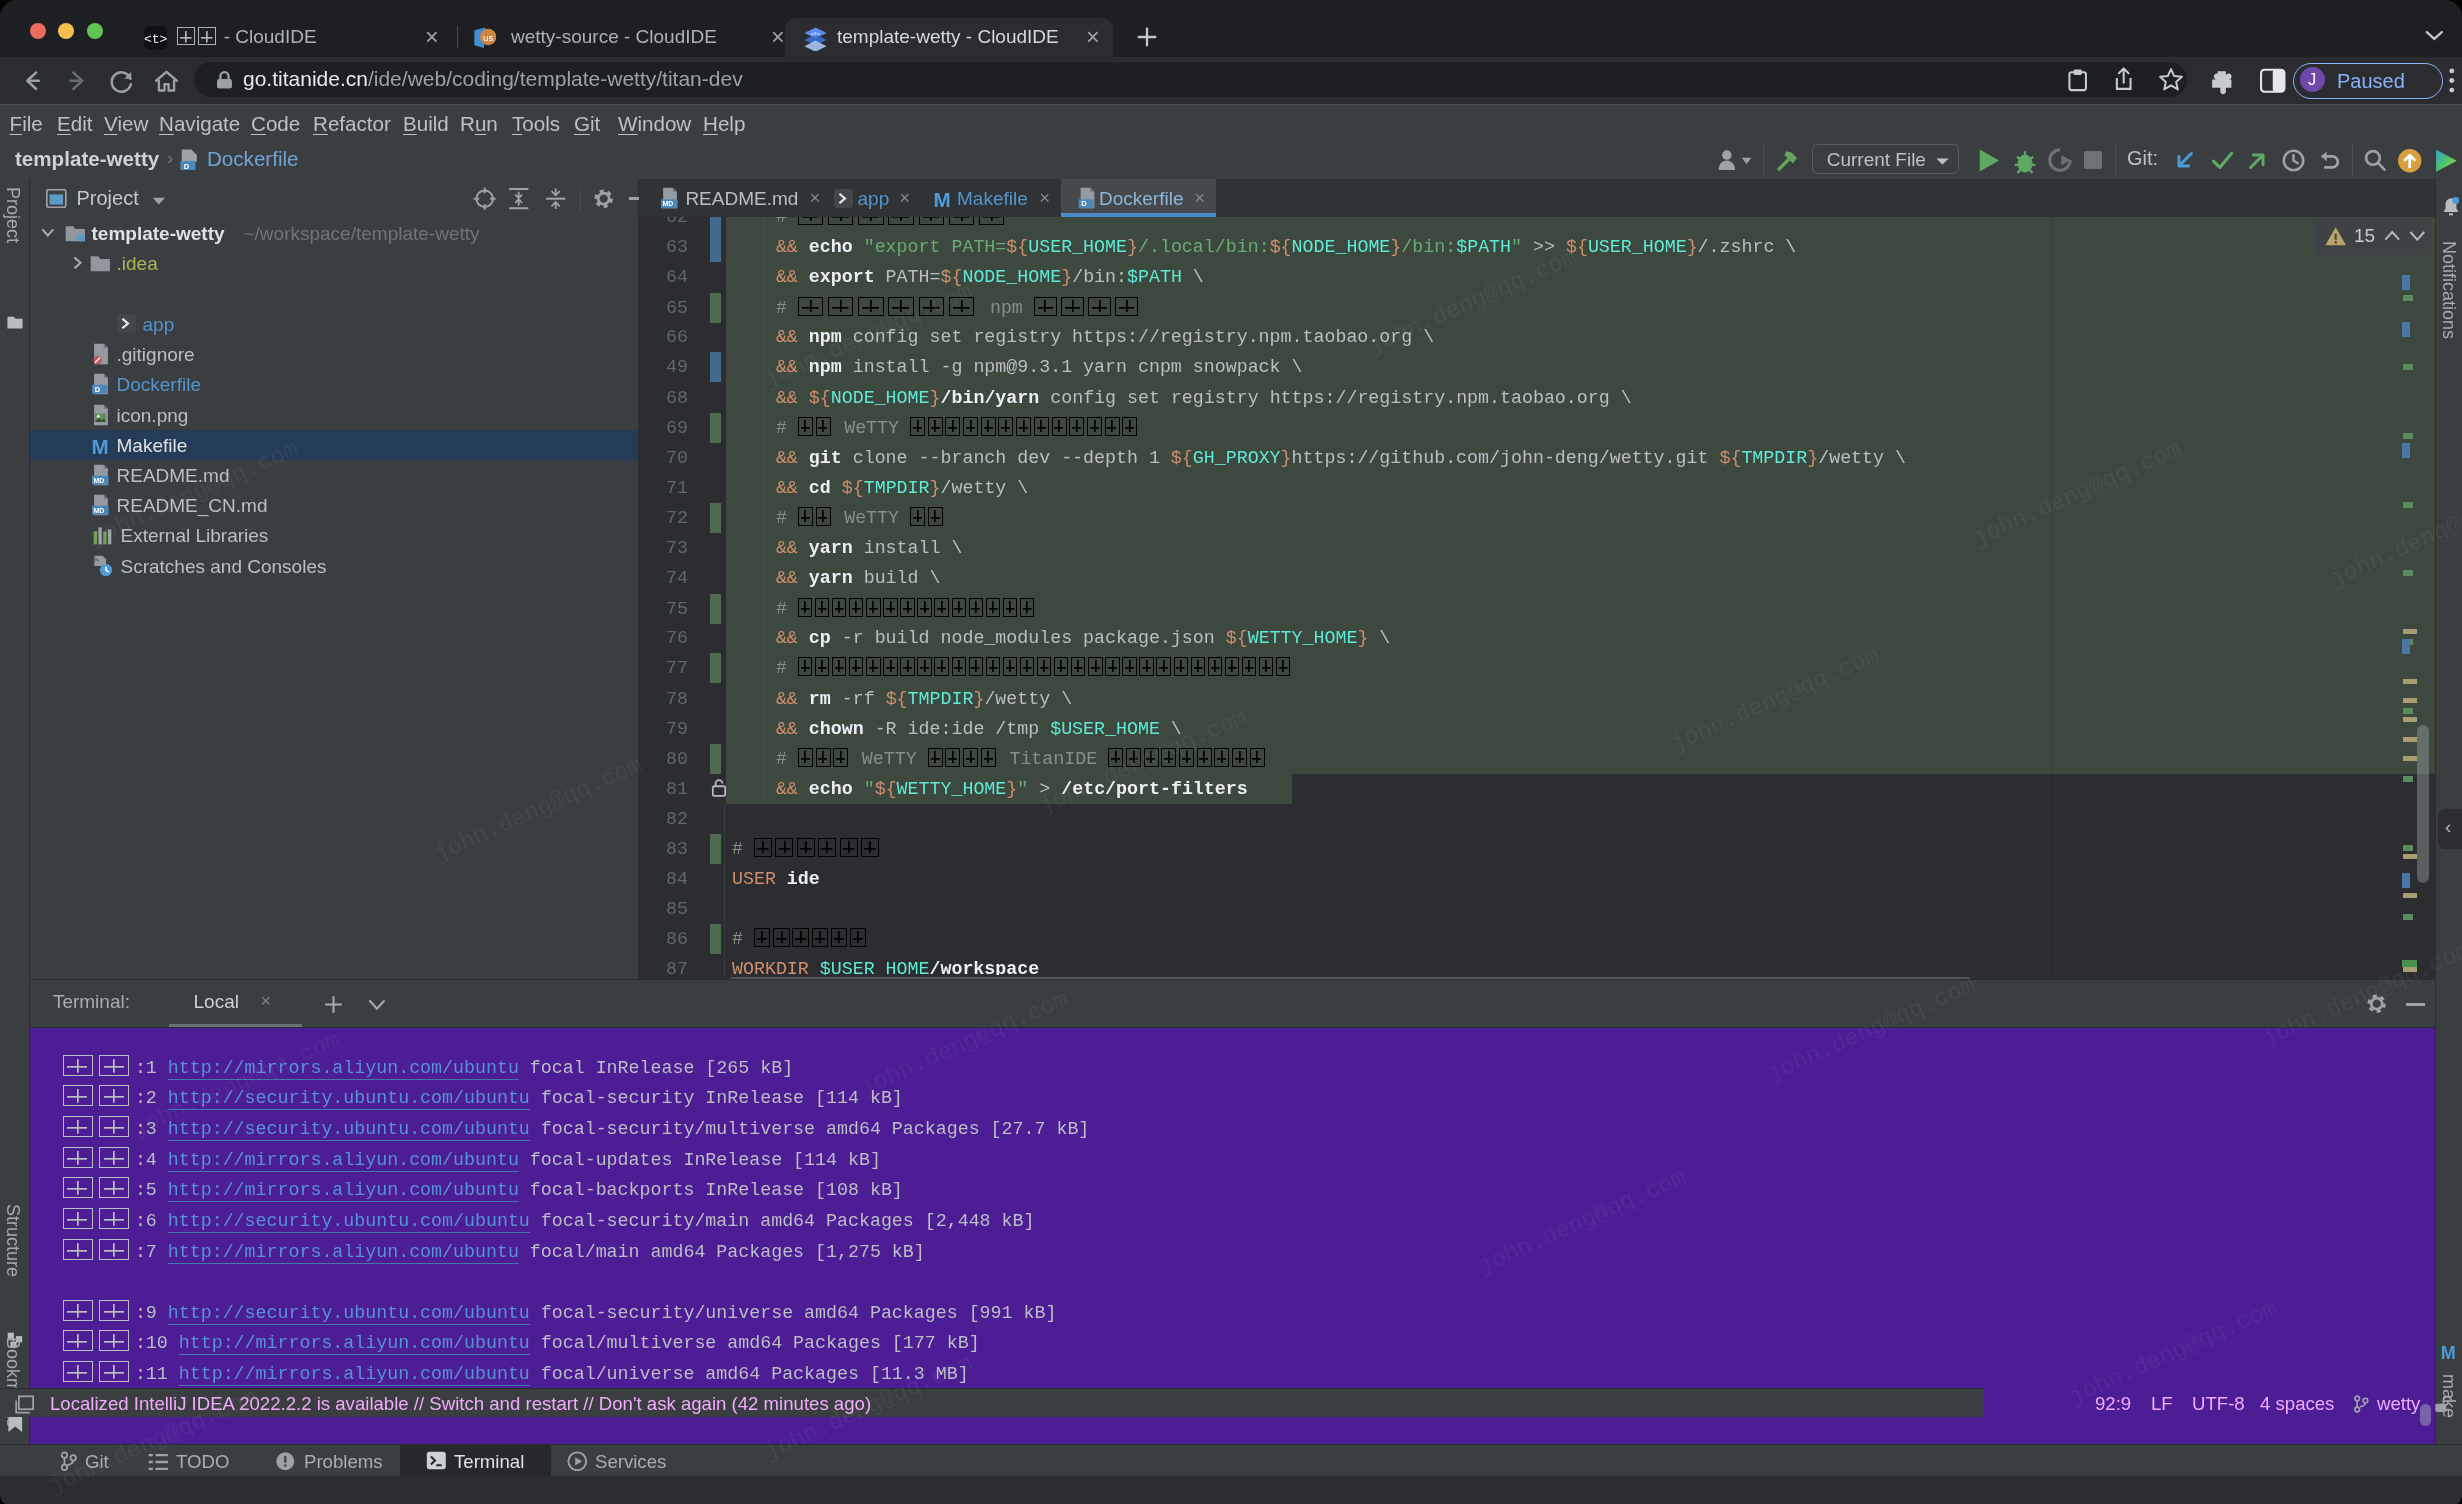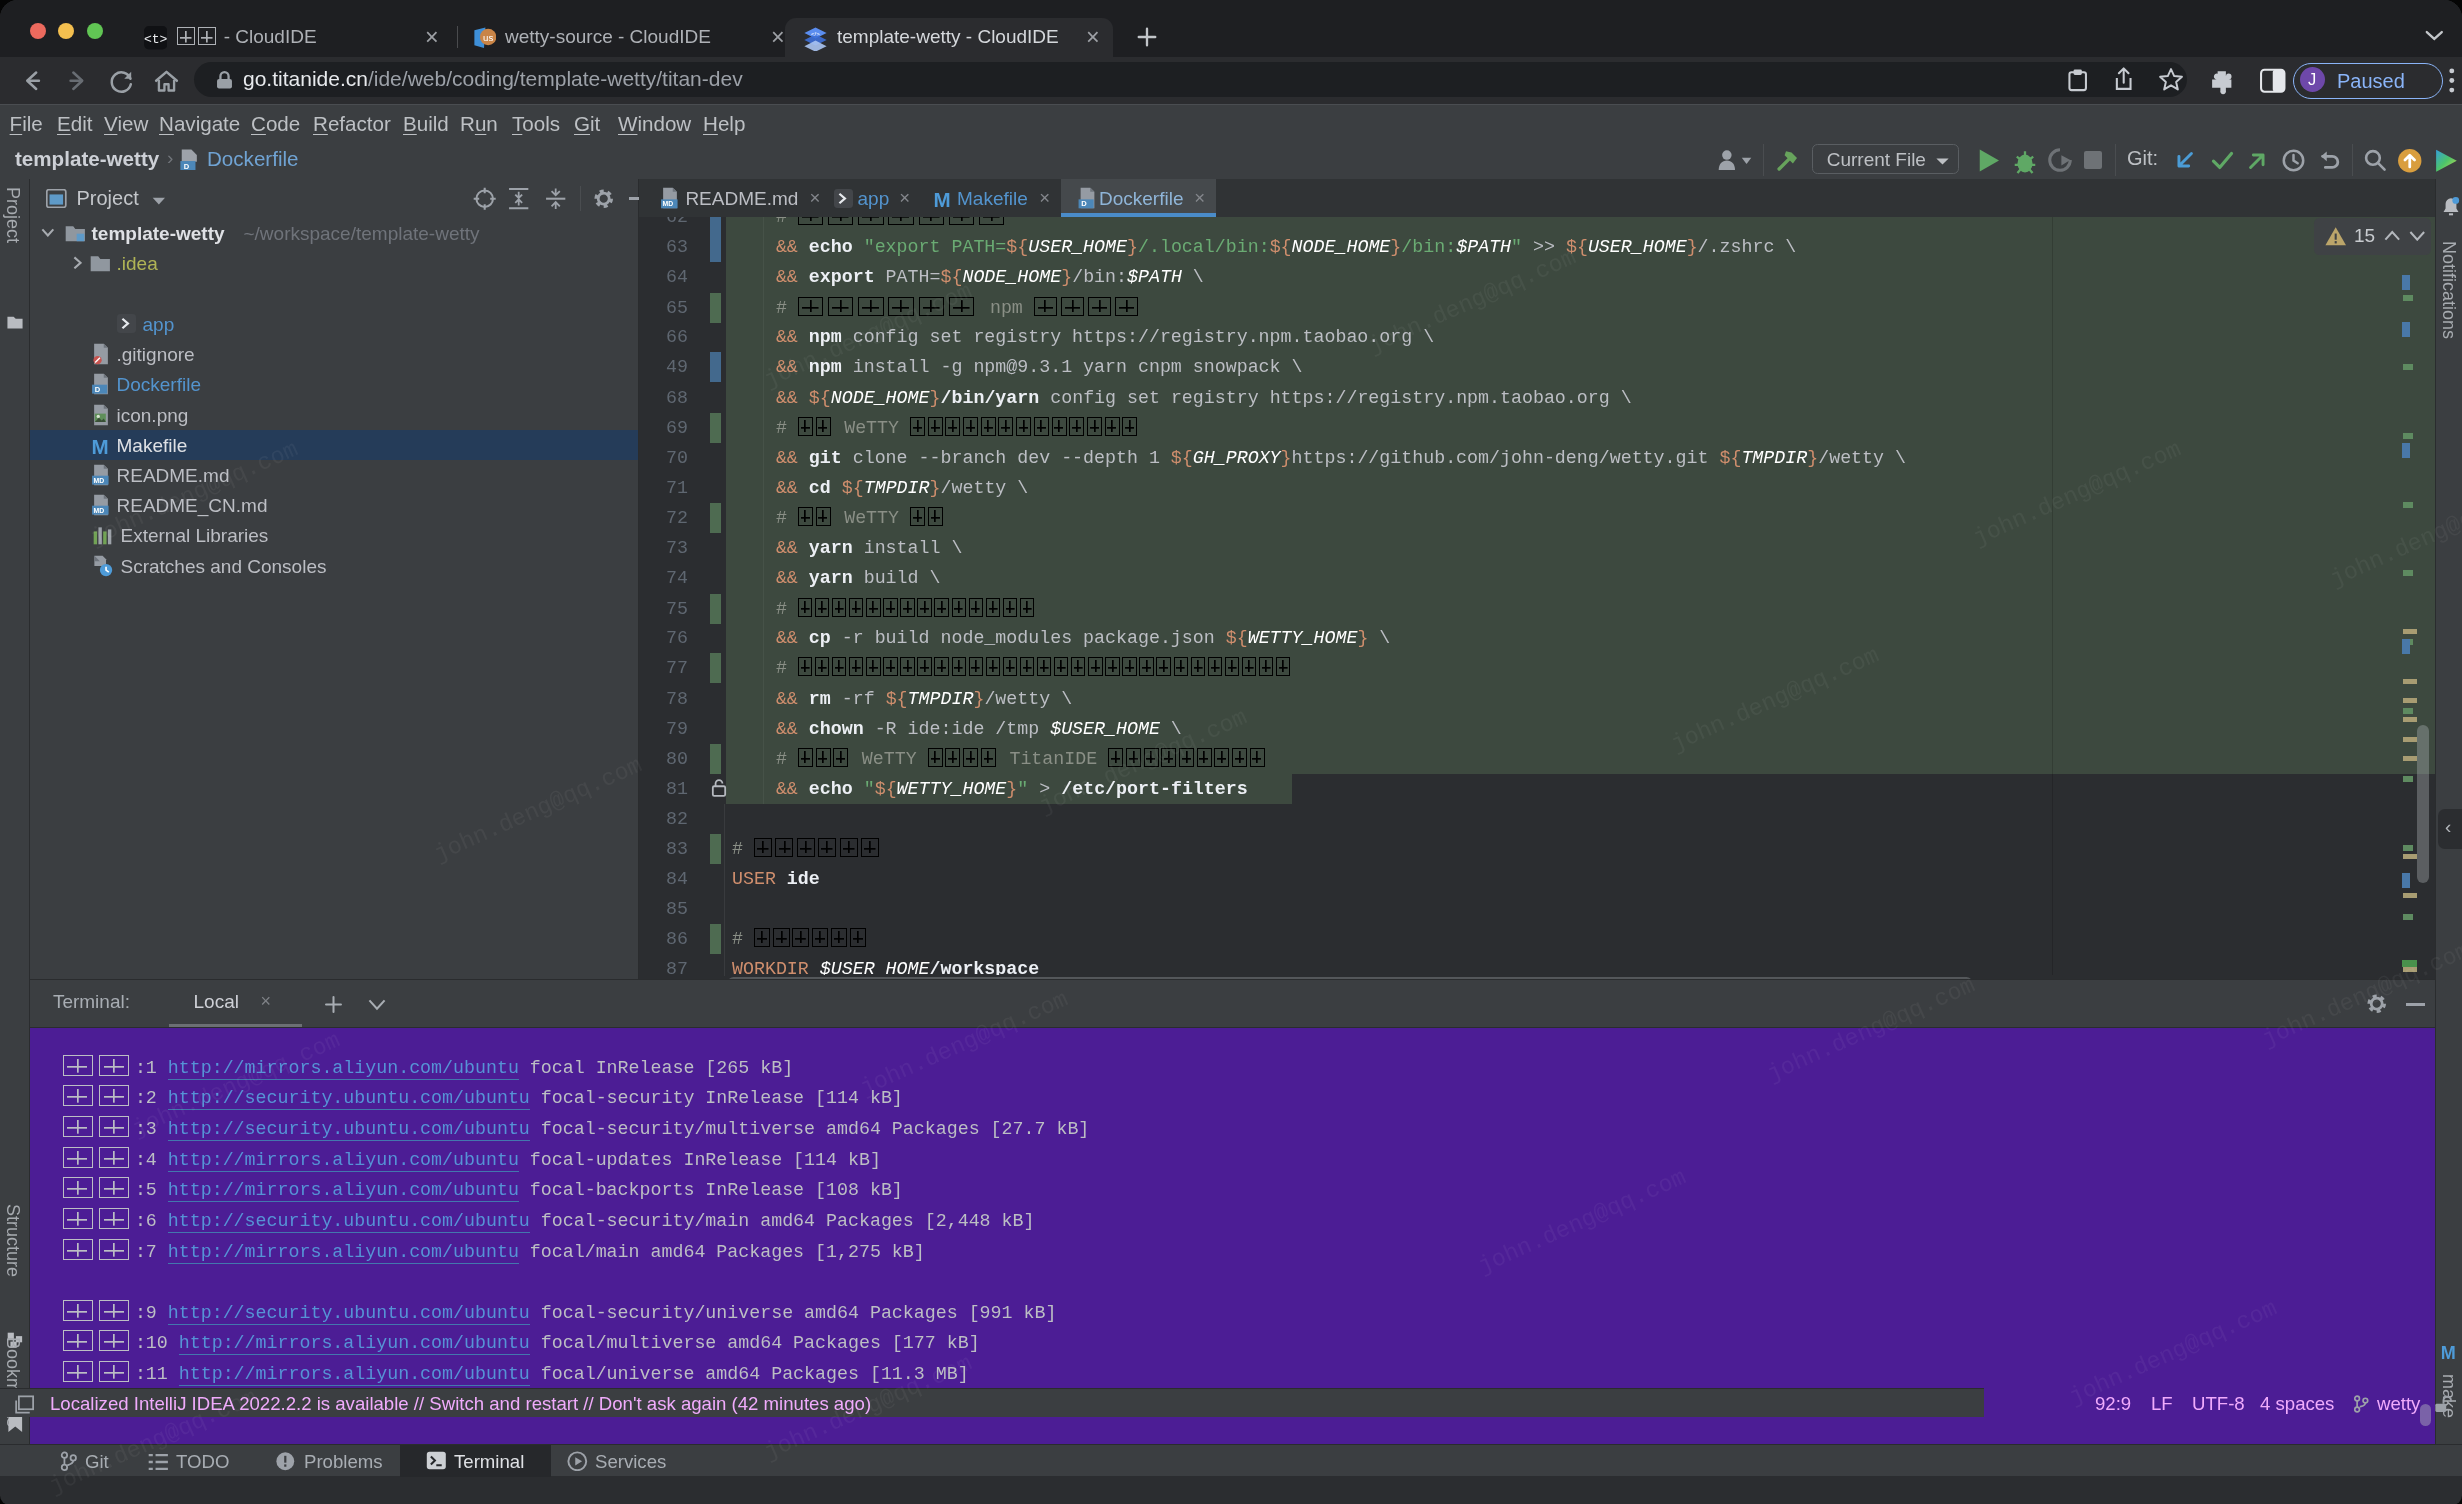--- a/index.html
+++ b/index.html
@@ -34,21 +34,21 @@
 #green{left:87px;top:38px;width:1709px;height:587px;background:#3D493F}
 #guide1{left:124px;top:38px;width:1.4px;height:587px;background:rgba(255,255,255,.05)}
 #guide2{left:1413px;top:38px;width:1.4px;height:758px;background:rgba(0,0,0,.16)}
 .ln{left:93px;height:31px;line-height:31px;font-size:18.3px;white-space:pre;font-family:"Liberation Mono",monospace}
 .gn{left:0px;width:49px;height:31px;line-height:31px;font-size:18.3px;text-align:right;color:#5F6771;font-family:"Liberation Mono",monospace}
 .cb{left:71px;width:11px;height:30px}
 .o{color:#CF8E6D}
 .w{color:#ECEFF4;font-weight:bold}
 .t{color:#BCBEC4}
 .g{color:#6AAB73}
-.p{color:#ffffff;font-style:italic}
+.p{color:#5eead4;}
 .c{color:#8A8F86}
 .k{display:inline-block;border:1.4px solid;height:19px;vertical-align:-2.7px;background:linear-gradient(currentColor,currentColor) 50% 58%/72% 1.7px no-repeat,linear-gradient(currentColor,currentColor) 50% 50%/1.7px 72% no-repeat}
 .kA{width:25.4px;margin-right:4.8px}
 .kB{width:23px;margin-right:4.1px}
 .kC{width:15px;margin-right:2.7px}
 .kD{width:14.4px;margin-right:2.7px}
 .kE{width:18px;margin-right:3.4px}
 .kF{width:16.5px;margin-right:2.7px}
 .kT{width:30px;margin-right:6.2px;height:21px;vertical-align:-3.4px}
 .kU{width:18px;margin-right:2.7px;height:18px;vertical-align:-2.1px}
@@ -79,21 +79,21 @@
         <span class="ttl" style="left:43px"><i class="k kU"></i><i class="k kU"></i> - CloudIDE</span>
         <span class="a bx" style="left:291px;top:7.6px">×</span>
       </div>
       <div class="a tsep" style="left:457px"></div>
       <div class="a btab" style="left:458px;width:346px">
         <svg class="a" style="left:15px;top:8.2px;font-size:28px" width="23.4" height="23.4" viewBox="0 0 34 34">
           <polygon points="2,6 18,2 16,32 2,28" fill="#3E8FD8"></polygon>
           <circle cx="22" cy="16" r="12" fill="#C98446"></circle>
           <text x="22" y="22" fill="#fff" font-size="14" text-anchor="middle" font-family="Liberation Sans">us</text>
         </svg>
-        <span class="ttl" style="left:47px">wetty-source - CloudIDE</span>
+        <span class="ttl" style="left:53px">wetty-source - CloudIDE</span>
         <span class="a bx" style="left:313px;top:7.6px">×</span>
       </div>
       <div class="a btab atab" style="left:785px;width:328px;color:#D5D8DC">
         <svg class="a" style="left:18px;top:7.6px;font-size:28px" width="25" height="25" viewBox="0 0 36 36">
           <polygon points="18,2 34,10 18,18 2,10" fill="#5B8DEF"></polygon>
           <polygon points="18,12 34,20 18,28 2,20" fill="#3D6FD8" opacity=".9"></polygon>
           <polygon points="18,21 34,29 18,37 2,29" fill="#AAC4F2" opacity=".9"></polygon>
           <text x="18" y="14" fill="#fff" font-size="9" text-anchor="middle">&lt;/&gt;</text>
         </svg>
         <span class="ttl" style="left:52px">template-wetty - CloudIDE</span>

